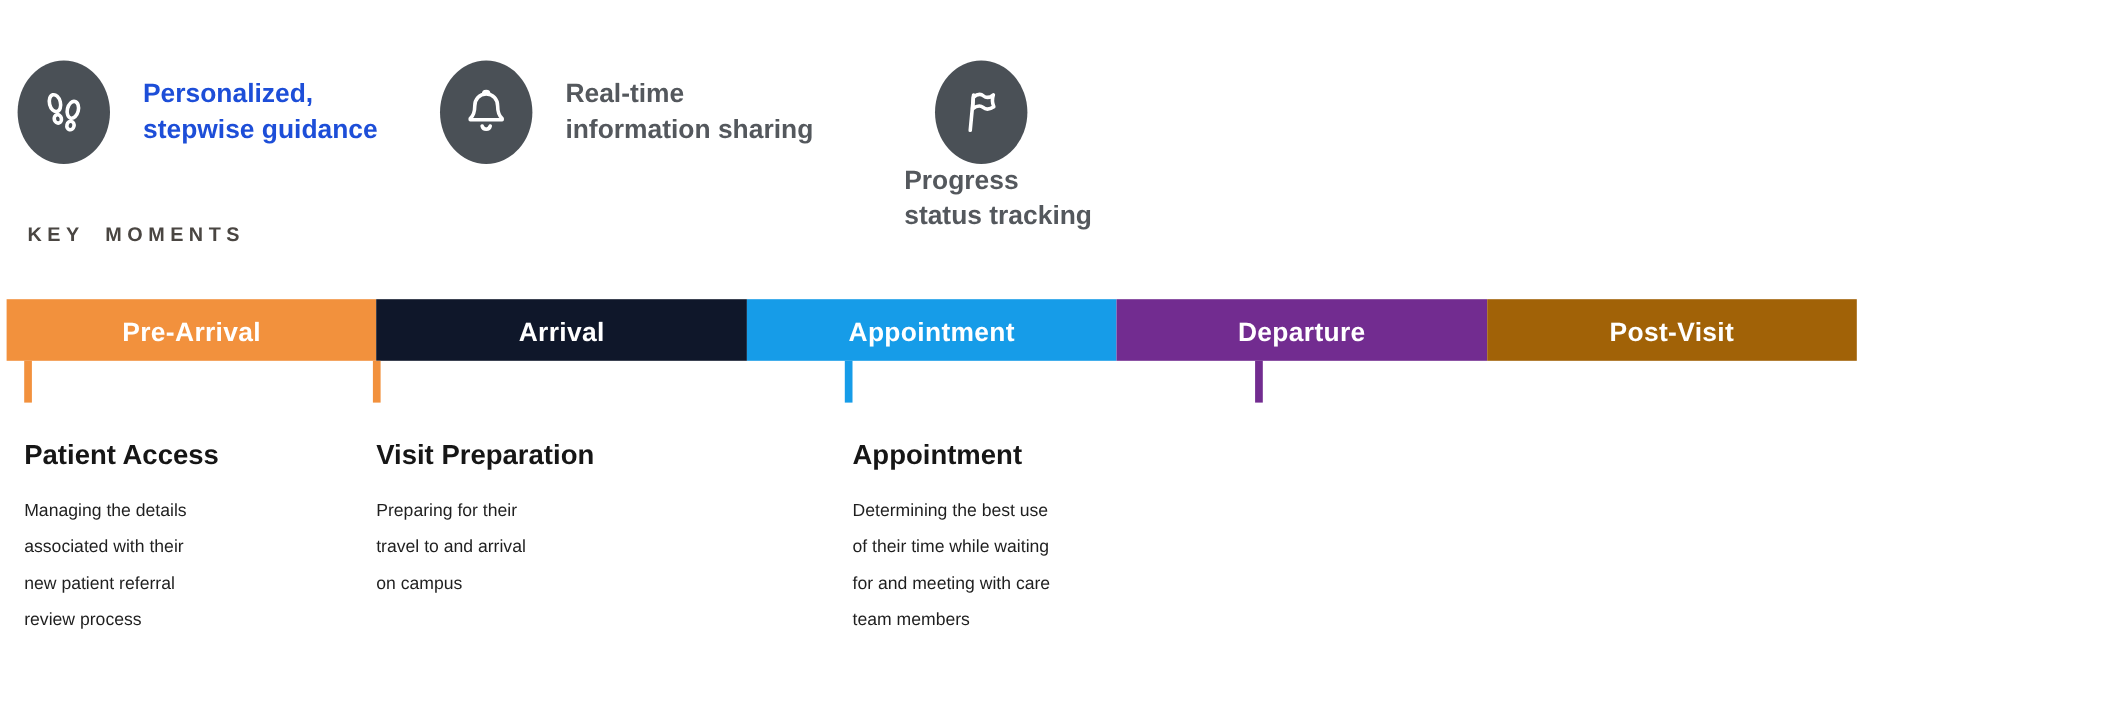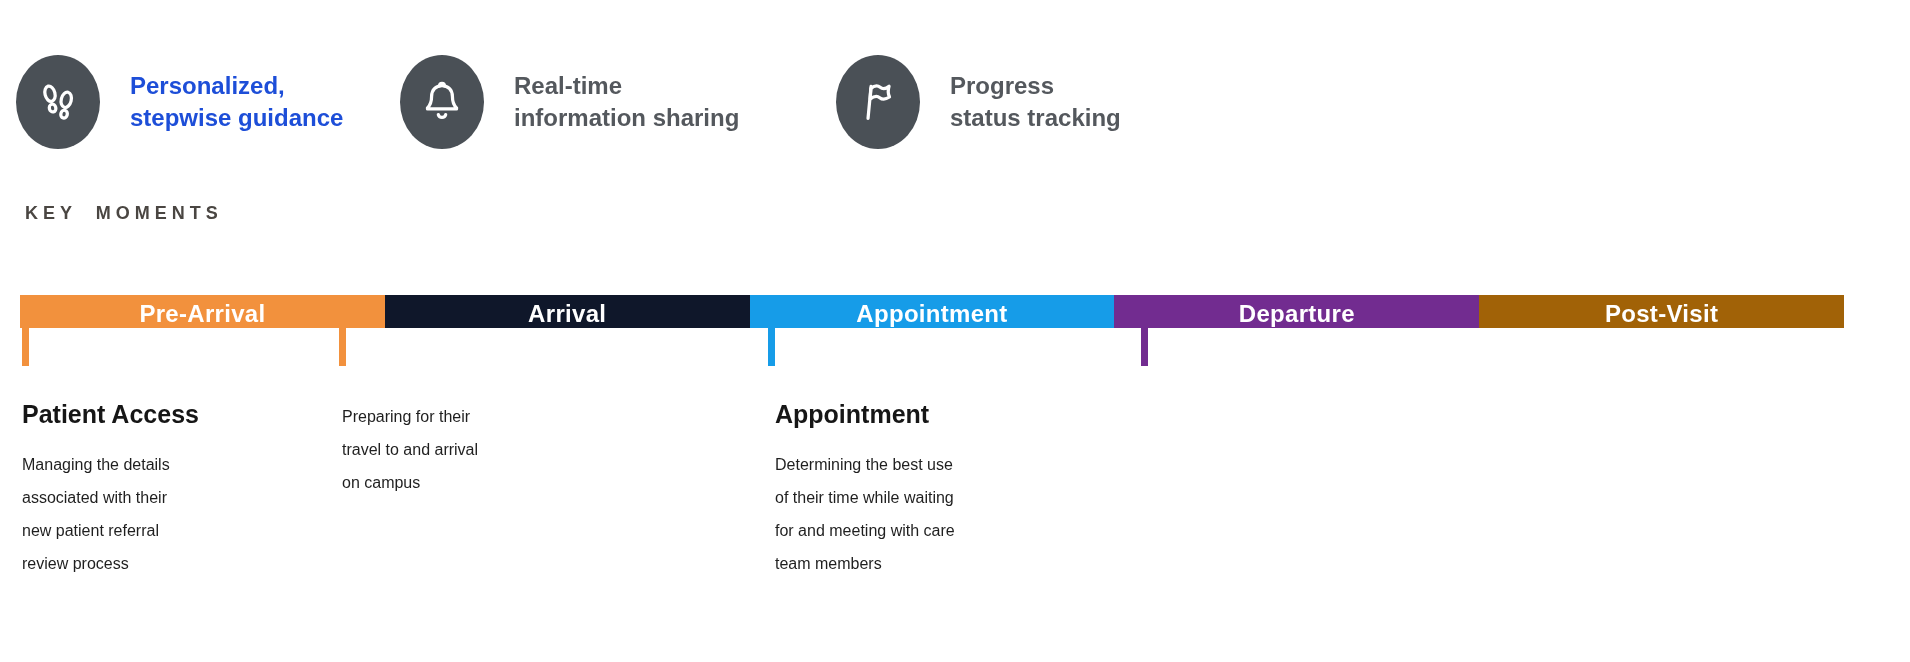--- a/index.html
+++ b/index.html
@@ -22,35 +22,34 @@
     flex:0 0 auto;
   }
   .feature .icon-circle svg{width:52px;height:52px;display:block;}
   .feature .feature-label{
     margin-left:30px;
     font-size:24px;font-weight:bold;line-height:32px;
     white-space:pre-line;
   }
   .feature.f1{left:16px;}
   .feature.f2{left:400px;}
-  .feature.f3{left:836px;}
+  .feature.f3{left:792px;flex-direction:column;}
 
   
   .section-title{
     position:absolute;left:25px;top:203px;
     font-size:18px;font-weight:bold;
     letter-spacing:5px;word-spacing:9px;
   }
 
   
   .timeline-bar{
-    position:absolute;left:20px;top:272px;
-    width:1824px;height:56px;
+    position:absolute;left:6px;top:272px;
+    width:1682px;height:56px;
     display:flex;
-    align-items:flex-end;
   }
   .segment{
     flex:1 1 0;
     display:flex;align-items:center;justify-content:center;
     padding-top:5px;box-sizing:border-box;
     color:#ffffff;font-size:24px;font-weight:bold;
     letter-spacing:0.3px;
   }
   .tick{
     position:absolute;top:328px;
@@ -132,20 +131,21 @@
 
   <div class="moment m1">
     <div class="moment-title" style="color: rgb(22, 22, 22);">Patient Access</div>
     <div class="moment-desc" style="color: rgb(31, 31, 31);">Managing the details
 associated with their
 new patient referral
 review process</div>
   </div>
 
   <div class="moment m2">
+    <div class="moment-title" style="color: rgb(22, 22, 22);">Visit Preparation</div>
     <div class="moment-desc" style="color: rgb(31, 31, 31);">Preparing for their
 travel to and arrival
 on campus</div>
   </div>
 
   <div class="moment m3">
     <div class="moment-title" style="color: rgb(22, 22, 22);">Appointment</div>
     <div class="moment-desc" style="color: rgb(31, 31, 31);">Determining the best use
 of their time while waiting
 for and meeting with care

